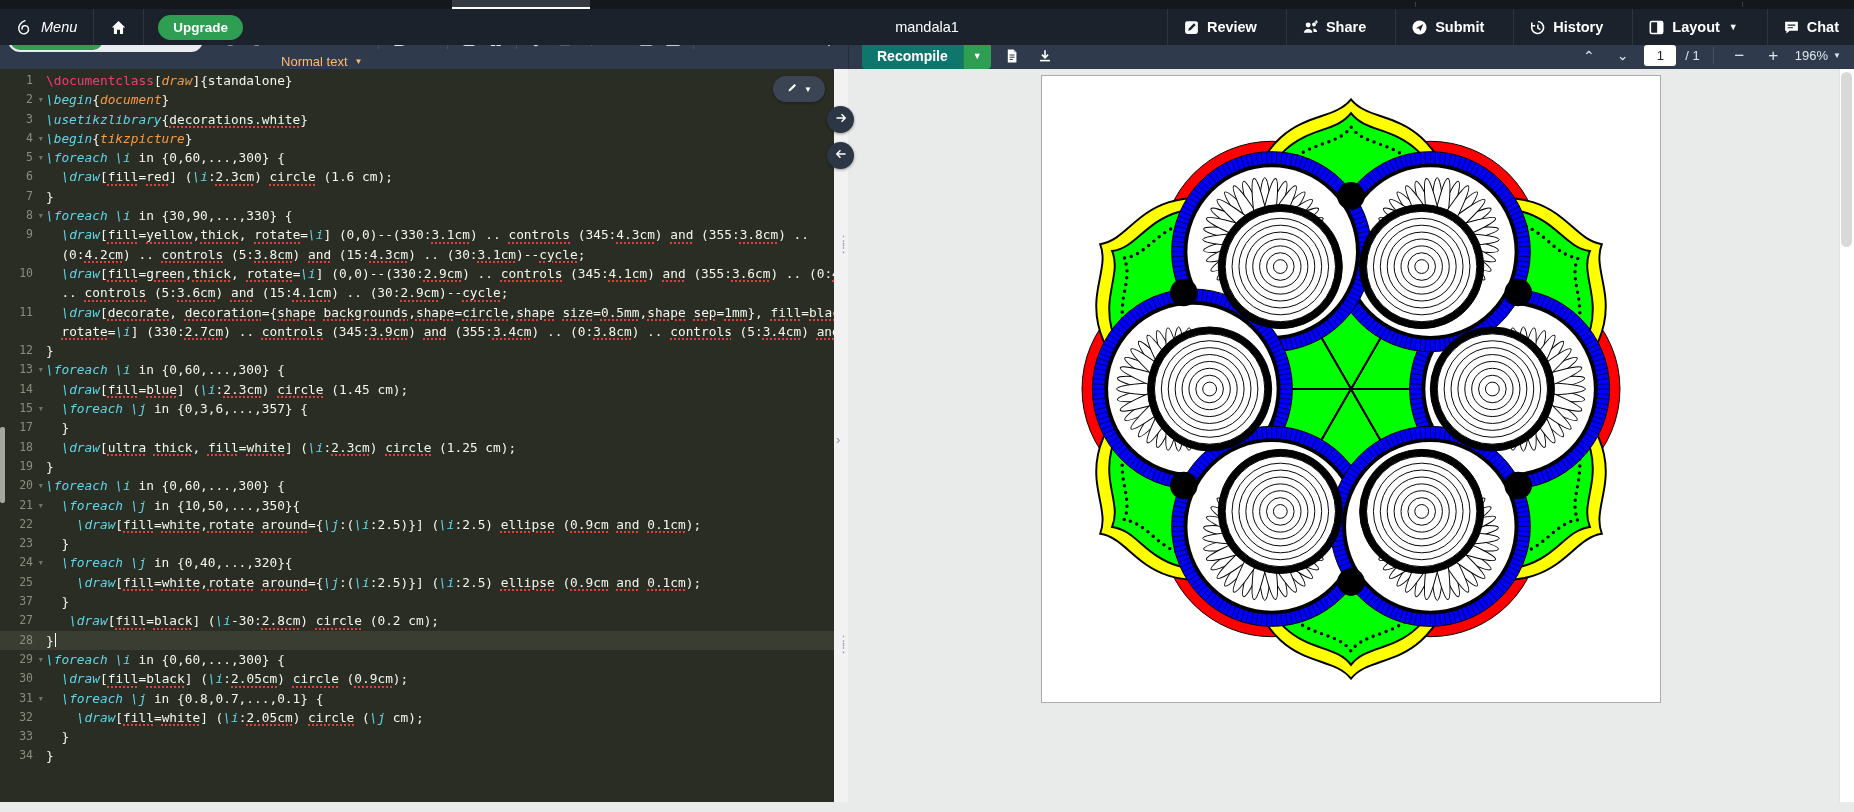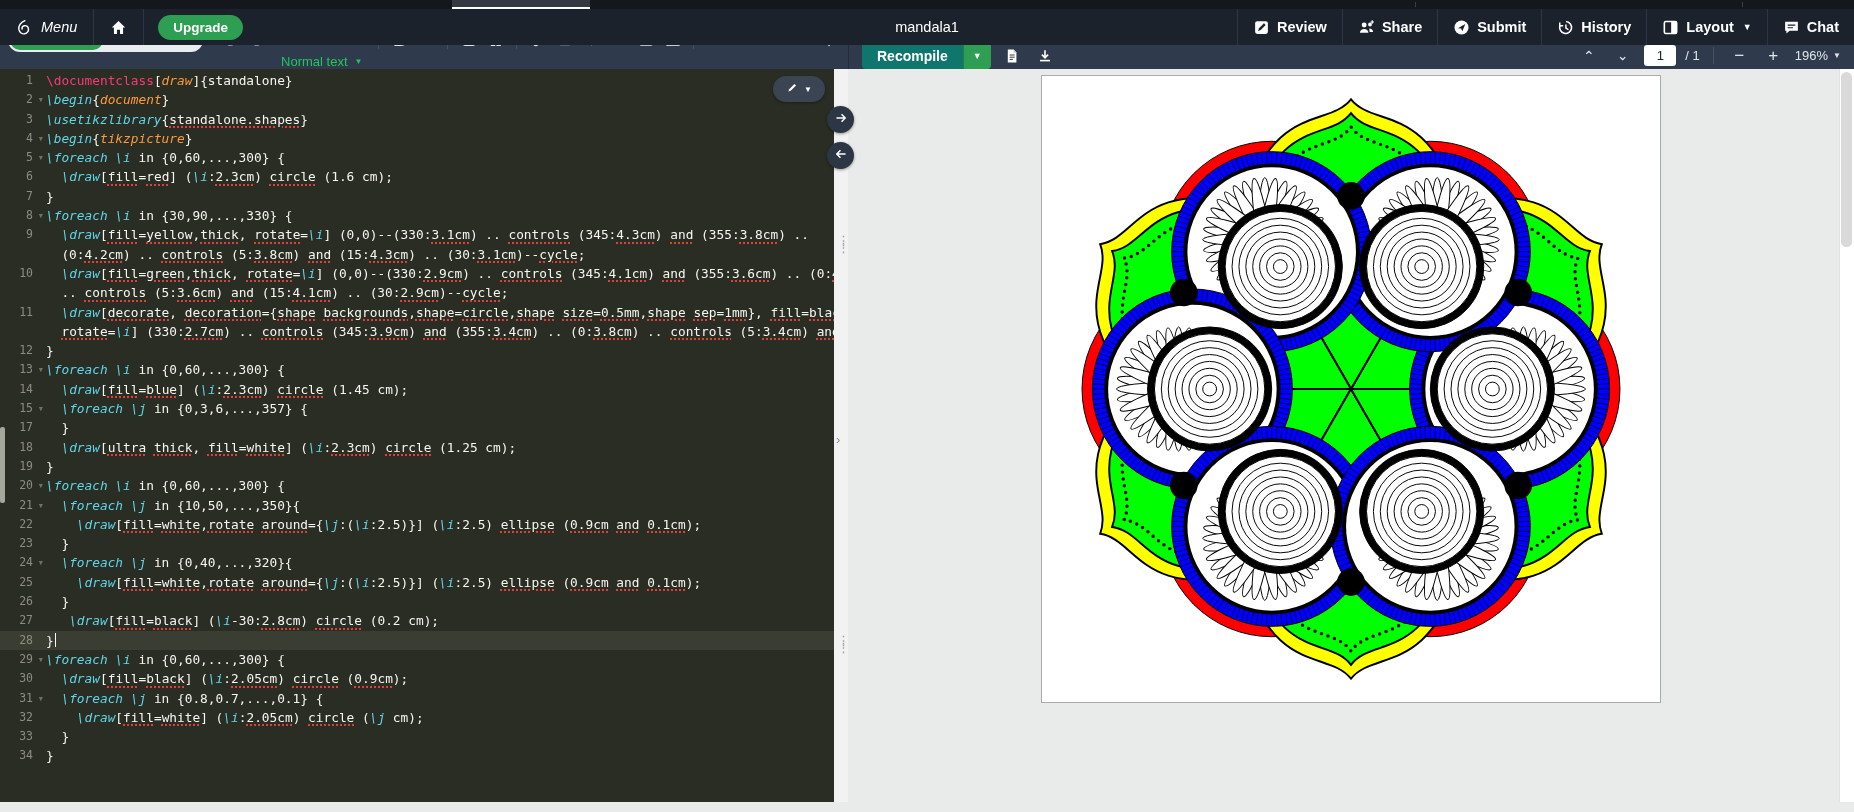--- a/index.html
+++ b/index.html
@@ -10,34 +10,34 @@
   .tabstrip .active-tab { position:absolute; left:452px; width:138px; top:0; bottom:0; background:#343942; border-bottom:2px solid #fff; }
   .tabstrip .tab-sep { position:absolute; top:2px; bottom:2px; width:1px; background:#3a3f46; }
 
   
   .topbar { height:36px; background:#1b222c; display:flex; align-items:stretch; color:#fff; position:relative; }
   .hd-seg { display:flex; align-items:center; padding:0 16px; border-right:1px solid #2b3544; gap:8px; background:none; border-top:none; border-bottom:none; border-left:none; color:#fff; font-size:14.5px; cursor:pointer;font-style:italic; }
   .hd-seg svg, .hd-action svg { width:17px; height:17px; display:block; }
   .pill-green { background:#2e9e52; border:none; color:#fff; font-weight:700; font-size:13.5px; border-radius:15px; padding:5px 15px; margin:0 14px; align-self:center; cursor:pointer; }
   .tb-title { position:absolute; left:0; right:0; top:0; bottom:0; display:flex; align-items:center; justify-content:center; font-size:14.5px; color:#fff; pointer-events:none; }
   .tb-right { margin-left:auto; display:flex; align-items:stretch; }
-  .hd-action { display:flex; align-items:center; gap:7px; padding:0 15px; border-left:1px solid #2b3544; border-right:none; border-top:none; border-bottom:none; background:none; color:#fff; font-size:14.5px; font-weight:600; cursor:pointer; }
+  .hd-action { display:flex; align-items:center; gap:7px; padding:0 15px; border-left:1px solid #2b3544; border-right:none; border-top:none; border-bottom:none; background:none; color:#fff; font-size:14.5px; font-weight:600; cursor:pointer;margin-left:14px; }
   .hd-chev { font-size:9px; margin-left:2px; }
 
   
   .toolbar-row { height:24px; display:flex; background:#2f3b4c; align-items:flex-end; }
   .ed-toolbar { width:848px; flex:none; display:flex; align-items:center; padding:0 8px; gap:4px; }
   .pdf-toolbar { flex:1; display:flex; align-items:center; border-left:1px solid #232c38; padding:0 13px; gap:9px; color:#dfe5ec; }
   .toggle { background:#e9ecf0; border-radius:13px; height:24px; display:flex; align-items:center; padding:2px; flex:none; }
   .toggle-code { background:#2e9e52; color:#fff; border:none; border-radius:11px; height:20px; padding:0 11px; font-weight:700; font-size:12.5px; cursor:pointer; }
   .toggle-visual { background:none; border:none; color:#2c3645; padding:0 11px; font-weight:600; font-size:12.5px; cursor:pointer; }
   .icon-btn { width:25px; height:25px; border:none; background:none; color:#dfe5ec; display:flex; align-items:center; justify-content:center; border-radius:4px; cursor:pointer; font-size:14px; flex:none; }
   .icon-btn svg { width:16px; height:16px; display:block; }
   .tb-sep { width:1px; height:17px; background:#465262; margin:0 4px; flex:none; }
-  .para-dd { display:flex; align-items:center; gap:7px; color:#22c55e; background:none; border:none; font-size:13px; padding:0 8px; cursor:pointer;margin-top:43px; }
+  .para-dd { display:flex; align-items:center; gap:7px; color:#fdba74; background:none; border:none; font-size:13px; padding:0 8px; cursor:pointer;margin-top:43px; }
   .spacer { flex:1; }
   .bold-g { font-weight:800; font-size:14.5px; font-family:"DejaVu Serif",serif; }
   .ital-g { font-style:italic; font-family:"DejaVu Serif",serif; font-size:14.5px; }
   .wf { color:#d9a43c; font-weight:800; font-size:15px; font-family:"DejaVu Serif",serif; }
   .recompile { display:flex; height:27px; border-radius:4px; overflow:hidden; flex:none; }
   .recompile-main { background:#0f766e; border:none; color:#fff; font-weight:700; font-size:14px; padding:0 15px; cursor:pointer; }
   .recompile-chev { background:#2e9e52; border:none; border-left:1px solid #237e40; color:#fff; width:28px; font-size:9px; cursor:pointer; }
   .page-nav { margin-left:auto; display:flex; align-items:center; gap:9px; }
   .page-input { width:32px; height:21px; background:#fff; color:#1b222c; border:none; border-radius:3px; text-align:center; font-size:13px; }
   .nav-txt { font-size:13px; }
@@ -307,21 +307,21 @@
       </button>
     </div>
   </div>
 </div>
 
 <div class="content">
   <div class="editor">
     <div id="code-lines">
         <div class="code-row"><div class="gutter">1</div><div><span class="tk-p">\documentclass</span><span class="tk-t">[</span><span class="tk-o">draw</span><span class="tk-t">]{standalone}</span></div></div>
         <div class="code-row"><div class="gutter">2<span class="fold-mark">▼</span></div><div><span class="tk-c">\begin</span><span class="tk-t">{</span><span class="tk-o">document</span><span class="tk-t">}</span></div></div>
-        <div class="code-row"><div class="gutter">3</div><div><span class="tk-c">\usetikzlibrary</span><span class="tk-t">{</span><span class="tk-s">standalone.shapes</span><span class="tk-t">}</span></div></div>
+        <div class="code-row"><div class="gutter">3</div><div><span class="tk-c">\usetikzlibrary</span><span class="tk-t">{</span><span class="tk-s">decorations.white</span><span class="tk-t">}</span></div></div>
         <div class="code-row"><div class="gutter">4<span class="fold-mark">▼</span></div><div><span class="tk-c">\begin</span><span class="tk-t">{</span><span class="tk-o">tikzpicture</span><span class="tk-t">}</span></div></div>
         <div class="code-row"><div class="gutter">5<span class="fold-mark">▼</span></div><div><span class="tk-c">\foreach \i</span><span class="tk-t"> in {0,60,...,300} {</span></div></div>
         <div class="code-row"><div class="gutter">6</div><div><span class="tk-t">  </span><span class="tk-c">\draw</span><span class="tk-t">[</span><span class="tk-s">fill</span><span class="tk-t">=</span><span class="tk-s">red</span><span class="tk-t">] (</span><span class="tk-c">\i</span><span class="tk-t">:</span><span class="tk-s">2.3cm</span><span class="tk-t">) </span><span class="tk-s">circle</span><span class="tk-t"> (1.6 cm);</span></div></div>
         <div class="code-row"><div class="gutter">7</div><div><span class="tk-t">}</span></div></div>
         <div class="code-row"><div class="gutter">8<span class="fold-mark">▼</span></div><div><span class="tk-c">\foreach \i</span><span class="tk-t"> in {30,90,...,330} {</span></div></div>
         <div class="code-row"><div class="gutter">9</div><div><span class="tk-t">  </span><span class="tk-c">\draw</span><span class="tk-t">[</span><span class="tk-s">fill</span><span class="tk-t">=</span><span class="tk-s">yellow</span><span class="tk-t">,</span><span class="tk-s">thick</span><span class="tk-t">, </span><span class="tk-s">rotate</span><span class="tk-t">=</span><span class="tk-c">\i</span><span class="tk-t">] (0,0)--(330:</span><span class="tk-s">3.1cm</span><span class="tk-t">) .. </span><span class="tk-s">controls</span><span class="tk-t"> (345:</span><span class="tk-s">4.3cm</span><span class="tk-t">) </span><span class="tk-s">and</span><span class="tk-t"> (355:</span><span class="tk-s">3.8cm</span><span class="tk-t">) ..</span></div></div>
         <div class="code-row"><div class="gutter"></div><div><span class="tk-t">  (0:</span><span class="tk-s">4.2cm</span><span class="tk-t">) .. </span><span class="tk-s">controls</span><span class="tk-t"> (5:</span><span class="tk-s">3.8cm</span><span class="tk-t">) </span><span class="tk-s">and</span><span class="tk-t"> (15:</span><span class="tk-s">4.3cm</span><span class="tk-t">) .. (30:</span><span class="tk-s">3.1cm</span><span class="tk-t">)--</span><span class="tk-s">cycle</span><span class="tk-t">;</span></div></div>
         <div class="code-row"><div class="gutter">10</div><div><span class="tk-t">  </span><span class="tk-c">\draw</span><span class="tk-t">[</span><span class="tk-s">fill</span><span class="tk-t">=</span><span class="tk-s">green</span><span class="tk-t">,</span><span class="tk-s">thick</span><span class="tk-t">, </span><span class="tk-s">rotate</span><span class="tk-t">=</span><span class="tk-c">\i</span><span class="tk-t">] (0,0)--(330:</span><span class="tk-s">2.9cm</span><span class="tk-t">) .. </span><span class="tk-s">controls</span><span class="tk-t"> (345:</span><span class="tk-s">4.1cm</span><span class="tk-t">) </span><span class="tk-s">and</span><span class="tk-t"> (355:</span><span class="tk-s">3.6cm</span><span class="tk-t">) .. (0:</span><span class="tk-s">4cm</span></div></div>
         <div class="code-row"><div class="gutter"></div><div><span class="tk-t">  .. </span><span class="tk-s">controls</span><span class="tk-t"> (5:</span><span class="tk-s">3.6cm</span><span class="tk-t">) </span><span class="tk-s">and</span><span class="tk-t"> (15:</span><span class="tk-s">4.1cm</span><span class="tk-t">) .. (30:</span><span class="tk-s">2.9cm</span><span class="tk-t">)--</span><span class="tk-s">cycle</span><span class="tk-t">;</span></div></div>
         <div class="code-row"><div class="gutter">11</div><div><span class="tk-t">  </span><span class="tk-c">\draw</span><span class="tk-t">[</span><span class="tk-s">decorate</span><span class="tk-t">, </span><span class="tk-s">decoration</span><span class="tk-t">={</span><span class="tk-s">shape</span><span class="tk-t"> </span><span class="tk-s">backgrounds</span><span class="tk-t">,</span><span class="tk-s">shape</span><span class="tk-t">=</span><span class="tk-s">circle</span><span class="tk-t">,</span><span class="tk-s">shape</span><span class="tk-t"> </span><span class="tk-s">size</span><span class="tk-t">=</span><span class="tk-s">0.5mm</span><span class="tk-t">,</span><span class="tk-s">shape</span><span class="tk-t"> </span><span class="tk-s">sep</span><span class="tk-t">=</span><span class="tk-s">1mm</span><span class="tk-t">}, </span><span class="tk-s">fill</span><span class="tk-t">=</span><span class="tk-s">black</span></div></div>
@@ -332,21 +332,21 @@
         <div class="code-row"><div class="gutter">15<span class="fold-mark">▼</span></div><div><span class="tk-t">  </span><span class="tk-c">\foreach \j</span><span class="tk-t"> in {0,3,6,...,357} {</span></div></div>
         <div class="code-row"><div class="gutter">17</div><div><span class="tk-t">  }</span></div></div>
         <div class="code-row"><div class="gutter">18</div><div><span class="tk-t">  </span><span class="tk-c">\draw</span><span class="tk-t">[</span><span class="tk-s">ultra</span><span class="tk-t"> </span><span class="tk-s">thick</span><span class="tk-t">, </span><span class="tk-s">fill</span><span class="tk-t">=</span><span class="tk-s">white</span><span class="tk-t">] (</span><span class="tk-c">\i</span><span class="tk-t">:</span><span class="tk-s">2.3cm</span><span class="tk-t">) </span><span class="tk-s">circle</span><span class="tk-t"> (1.25 cm);</span></div></div>
         <div class="code-row"><div class="gutter">19</div><div><span class="tk-t">}</span></div></div>
         <div class="code-row"><div class="gutter">20<span class="fold-mark">▼</span></div><div><span class="tk-c">\foreach \i</span><span class="tk-t"> in {0,60,...,300} {</span></div></div>
         <div class="code-row"><div class="gutter">21<span class="fold-mark">▼</span></div><div><span class="tk-t">  </span><span class="tk-c">\foreach \j</span><span class="tk-t"> in {10,50,...,350}{</span></div></div>
         <div class="code-row"><div class="gutter">22</div><div><span class="tk-t">    </span><span class="tk-c">\draw</span><span class="tk-t">[</span><span class="tk-s">fill</span><span class="tk-t">=</span><span class="tk-s">white</span><span class="tk-t">,</span><span class="tk-s">rotate</span><span class="tk-t"> </span><span class="tk-s">around</span><span class="tk-t">={</span><span class="tk-c">\j</span><span class="tk-t">:(</span><span class="tk-c">\i</span><span class="tk-t">:2.5)}] (</span><span class="tk-c">\i</span><span class="tk-t">:2.5) </span><span class="tk-s">ellipse</span><span class="tk-t"> (</span><span class="tk-s">0.9cm</span><span class="tk-t"> </span><span class="tk-s">and</span><span class="tk-t"> </span><span class="tk-s">0.1cm</span><span class="tk-t">);</span></div></div>
         <div class="code-row"><div class="gutter">23</div><div><span class="tk-t">  }</span></div></div>
         <div class="code-row"><div class="gutter">24<span class="fold-mark">▼</span></div><div><span class="tk-t">  </span><span class="tk-c">\foreach \j</span><span class="tk-t"> in {0,40,...,320}{</span></div></div>
         <div class="code-row"><div class="gutter">25</div><div><span class="tk-t">    </span><span class="tk-c">\draw</span><span class="tk-t">[</span><span class="tk-s">fill</span><span class="tk-t">=</span><span class="tk-s">white</span><span class="tk-t">,</span><span class="tk-s">rotate</span><span class="tk-t"> </span><span class="tk-s">around</span><span class="tk-t">={</span><span class="tk-c">\j</span><span class="tk-t">:(</span><span class="tk-c">\i</span><span class="tk-t">:2.5)}] (</span><span class="tk-c">\i</span><span class="tk-t">:2.5) </span><span class="tk-s">ellipse</span><span class="tk-t"> (</span><span class="tk-s">0.9cm</span><span class="tk-t"> </span><span class="tk-s">and</span><span class="tk-t"> </span><span class="tk-s">0.1cm</span><span class="tk-t">);</span></div></div>
-        <div class="code-row"><div class="gutter">26</div><div><span class="tk-t">  }</span></div></div>
+        <div class="code-row"><div class="gutter">37</div><div><span class="tk-t">  }</span></div></div>
         <div class="code-row"><div class="gutter">27</div><div><span class="tk-t">   </span><span class="tk-c">\draw</span><span class="tk-t">[</span><span class="tk-s">fill</span><span class="tk-t">=</span><span class="tk-s">black</span><span class="tk-t">] (</span><span class="tk-c">\i</span><span class="tk-t">-30:</span><span class="tk-s">2.8cm</span><span class="tk-t">) </span><span class="tk-s">circle</span><span class="tk-t"> (0.2 cm);</span></div></div>
         <div class="code-row active"><div class="gutter">28</div><div><span class="tk-t">}</span><span class="cursor-bar"></span></div></div>
         <div class="code-row"><div class="gutter">29<span class="fold-mark">▼</span></div><div><span class="tk-c">\foreach \i</span><span class="tk-t"> in {0,60,...,300} {</span></div></div>
         <div class="code-row"><div class="gutter">30</div><div><span class="tk-t">  </span><span class="tk-c">\draw</span><span class="tk-t">[</span><span class="tk-s">fill</span><span class="tk-t">=</span><span class="tk-s">black</span><span class="tk-t">] (</span><span class="tk-c">\i</span><span class="tk-t">:</span><span class="tk-s">2.05cm</span><span class="tk-t">) </span><span class="tk-s">circle</span><span class="tk-t"> (</span><span class="tk-s">0.9cm</span><span class="tk-t">);</span></div></div>
         <div class="code-row"><div class="gutter">31<span class="fold-mark">▼</span></div><div><span class="tk-t">  </span><span class="tk-c">\foreach \j</span><span class="tk-t"> in {0.8,0.7,...,0.1} {</span></div></div>
         <div class="code-row"><div class="gutter">32</div><div><span class="tk-t">    </span><span class="tk-c">\draw</span><span class="tk-t">[</span><span class="tk-s">fill</span><span class="tk-t">=</span><span class="tk-s">white</span><span class="tk-t">] (</span><span class="tk-c">\i</span><span class="tk-t">:</span><span class="tk-s">2.05cm</span><span class="tk-t">) </span><span class="tk-s">circle</span><span class="tk-t"> (</span><span class="tk-c">\j</span><span class="tk-t"> cm);</span></div></div>
         <div class="code-row"><div class="gutter">33</div><div><span class="tk-t">  }</span></div></div>
         <div class="code-row"><div class="gutter">34</div><div><span class="tk-t">}</span></div></div>
       </div>
     <button class="edit-pill">

